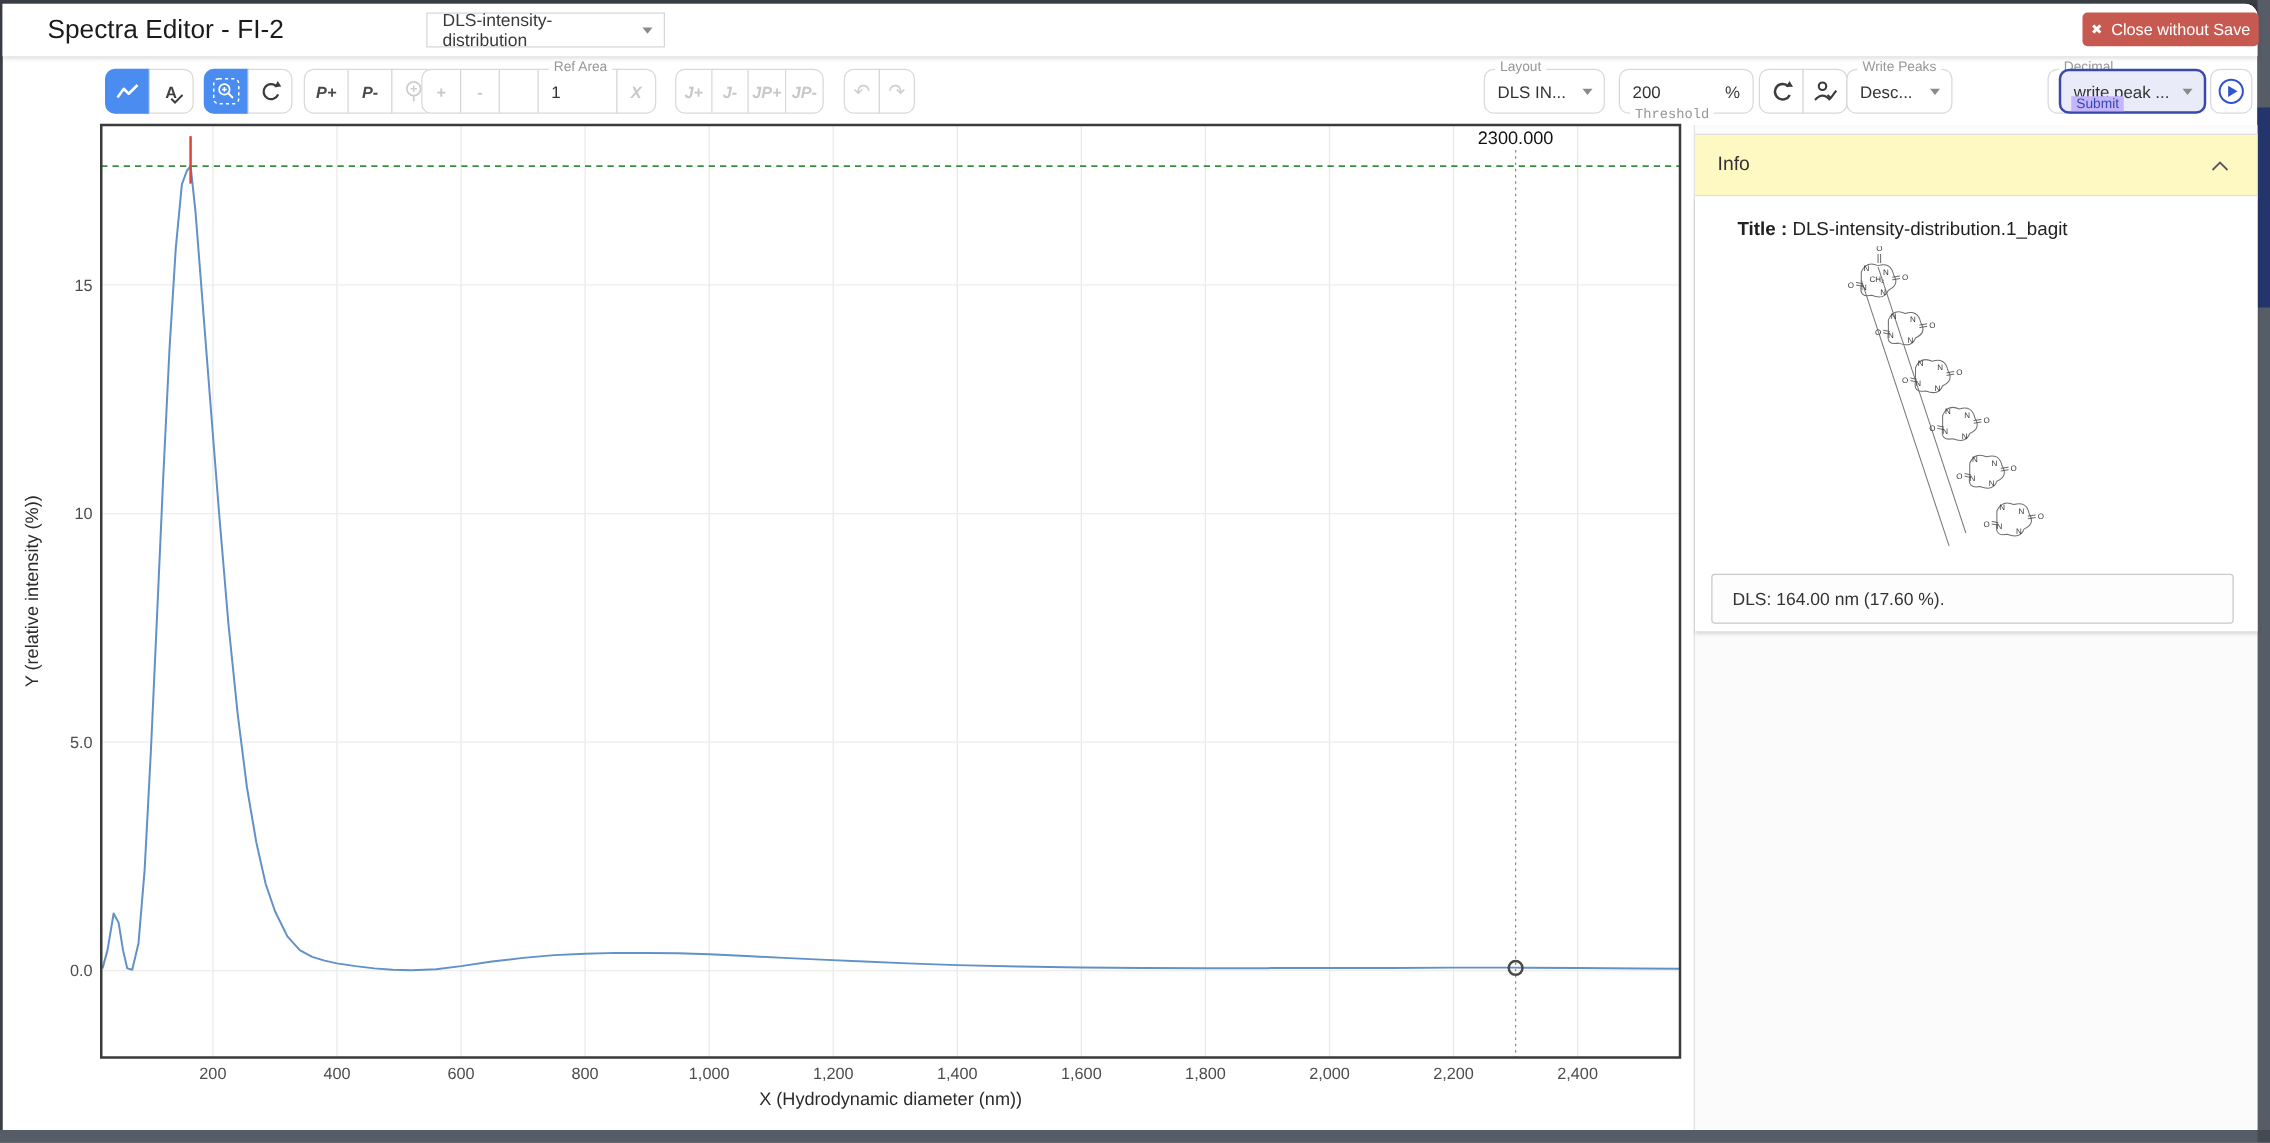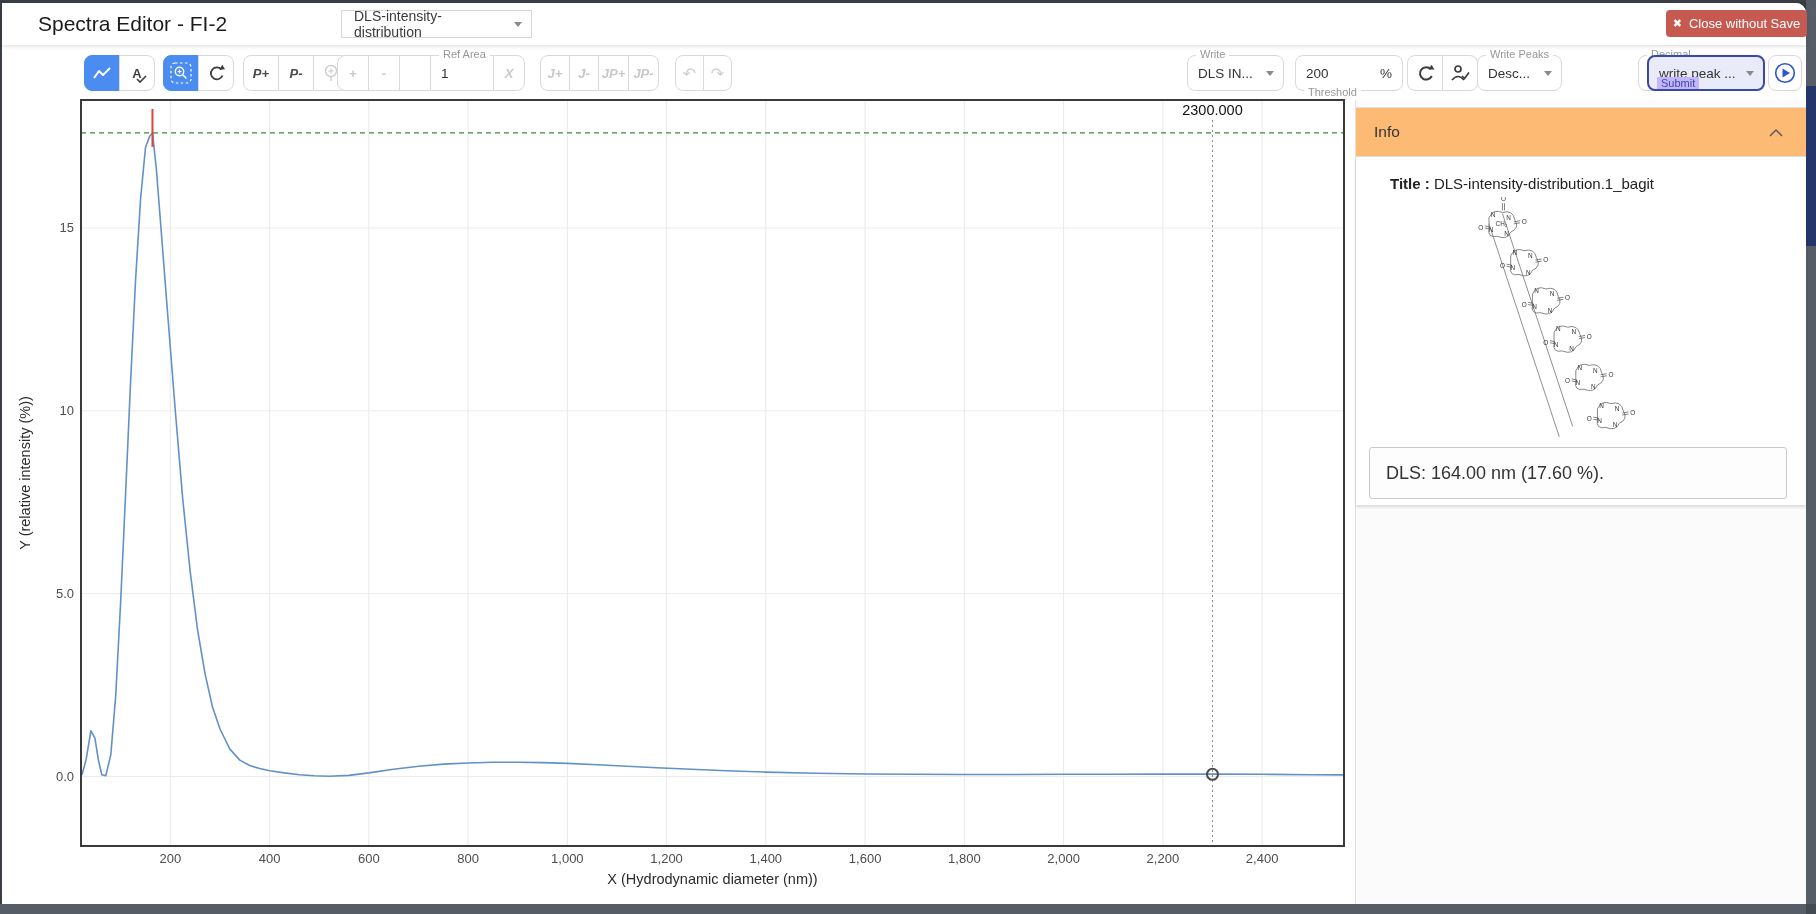--- a/index.html
+++ b/index.html
@@ -50,51 +50,51 @@
   .btn .it { font-style:italic; }
   .glyph-undo { font-size:16px; color:#cfcfcf; font-weight:normal; }
   .acheck { position:relative; font-size:13px; font-weight:bold; color:#3f3f3f; }
   .acheck svg { position:absolute; left:4px; top:9px; }
 
   .fset { position:absolute; top:0; height:36px; background:#fff; border:1px solid #d9d9d9;
           border-radius:8px; display:flex; align-items:center; padding:0 10px; font-size:13.5px;
           color:#333; cursor:pointer; }
   .fset .lg { position:absolute; top:-8px; left:8px; background:#fff; padding:0 4px;
               font-size:11px; color:#979797; white-space:nowrap; }
-  .fset.lbl-bottom .lg { top:auto; bottom:-8px; }
+  .fset.lbl-bottom .lg { top:auto; bottom:-8px;font-family:Liberation Mono, monospace; }
   .fset.in-grp { position:relative; border-radius:0; margin-left:-1px; }
   .fset .unit { position:absolute; right:28px; color:#3a3a3a; }
   .fset.submit { border:2px solid #3949ab; background:#e9ecf8; }
   .fset.submit .lg { color:#3949ab; background:#c4b5fd; font-weight:normal;margin-top:28px; }
 
   .play-btn { position:absolute; left:1768px; top:0; width:34px; height:36px; background:#fff;
               border:1px solid #d9d9d9; border-radius:8px; display:flex; align-items:center;
               justify-content:center; cursor:pointer; }
 
   
   #chart-svg { position:absolute; left:0; top:0; z-index:1; }
   #chart-svg text.tick { font-size:13px; fill:#4d4d4d; font-family:"Liberation Sans",sans-serif; }
   #chart-svg text.axis-title { font-size:14.5px; fill:#2b2b2b; font-family:"Liberation Sans",sans-serif; }
   #chart-svg text.cursor-label { font-size:14.5px; fill:#111; font-family:"Liberation Sans",sans-serif; }
 
   
   .info-panel { position:absolute; left:1355px; top:100px; width:451px; height:804px;
                 background:#fbfbfb; border-left:1px solid #e3e3e3; z-index:3; }
-  .info-header { position:absolute; left:0; top:7px; width:100%; height:50px; background:#fdba74;
+  .info-header { position:absolute; left:0; top:7px; width:100%; height:50px; background:#fef9c3;
                  border-top:1px solid #e0e0e0; border-bottom:1px solid #ddd; display:flex;
                  align-items:center; justify-content:space-between; padding:0 22px 0 18px;
                  font-size:15.5px; color:#333; }
   .info-card { position:absolute; left:0; top:57px; width:100%; height:348px; background:#fff;
                box-shadow:0 2px 3px rgba(0,0,0,.14); }
   .title-row { padding:18px 0 0 34px; font-size:15px; color:#222; }
   .title-row b { font-weight:bold; }
   #molecule-svg { position:absolute; left:105px; top:40px; }
-  .dls-box { position:absolute; left:13px; right:19px; bottom:6px; height:52px; background:#fdfdfd;
+  .dls-box { position:absolute; left:13px; right:19px; bottom:6px; height:40px; background:#fdfdfd;
              border:1px solid #c9c9c9; border-radius:3px; display:flex; align-items:center;
-             padding:0 16px; font-size:18px; color:#333; cursor:pointer; }
+             padding:0 16px; font-size:14px; color:#333; cursor:pointer; }
 </style>
 </head>
 <body>
 
 <div class="app">
   <div class="sheet"></div>
 
   <svg id="chart-svg" width="1360" height="900">
       <rect x="81" y="100" width="1263" height="746" fill="#fff"></rect>
       <line x1="170.328094302554" y1="101" x2="170.328094302554" y2="845" stroke="#e9e9e9"></line>
@@ -240,21 +240,21 @@
     <div class="grp" style="left:675px">
       <div class="btn dis" style="width:29px">
           <span class="glyph-undo">↶</span>
         </div>
       <div class="btn dis" style="width:29px">
           <span class="glyph-undo">↷</span>
         </div>
     </div>
 
     <div class="fset" style="left:1187px;width:97px">
-      <span class="lg">Write</span>
+      <span class="lg">Layout</span>
       <span>DLS IN...</span>
       <span class="caret"></span>
     </div>
 
     <div class="fset lbl-bottom" style="left:1295px;width:108px">
       <span class="lg">Threshold</span>
       <span>200</span>
       <span class="unit" style="right:10px">%</span>
     </div>
 

